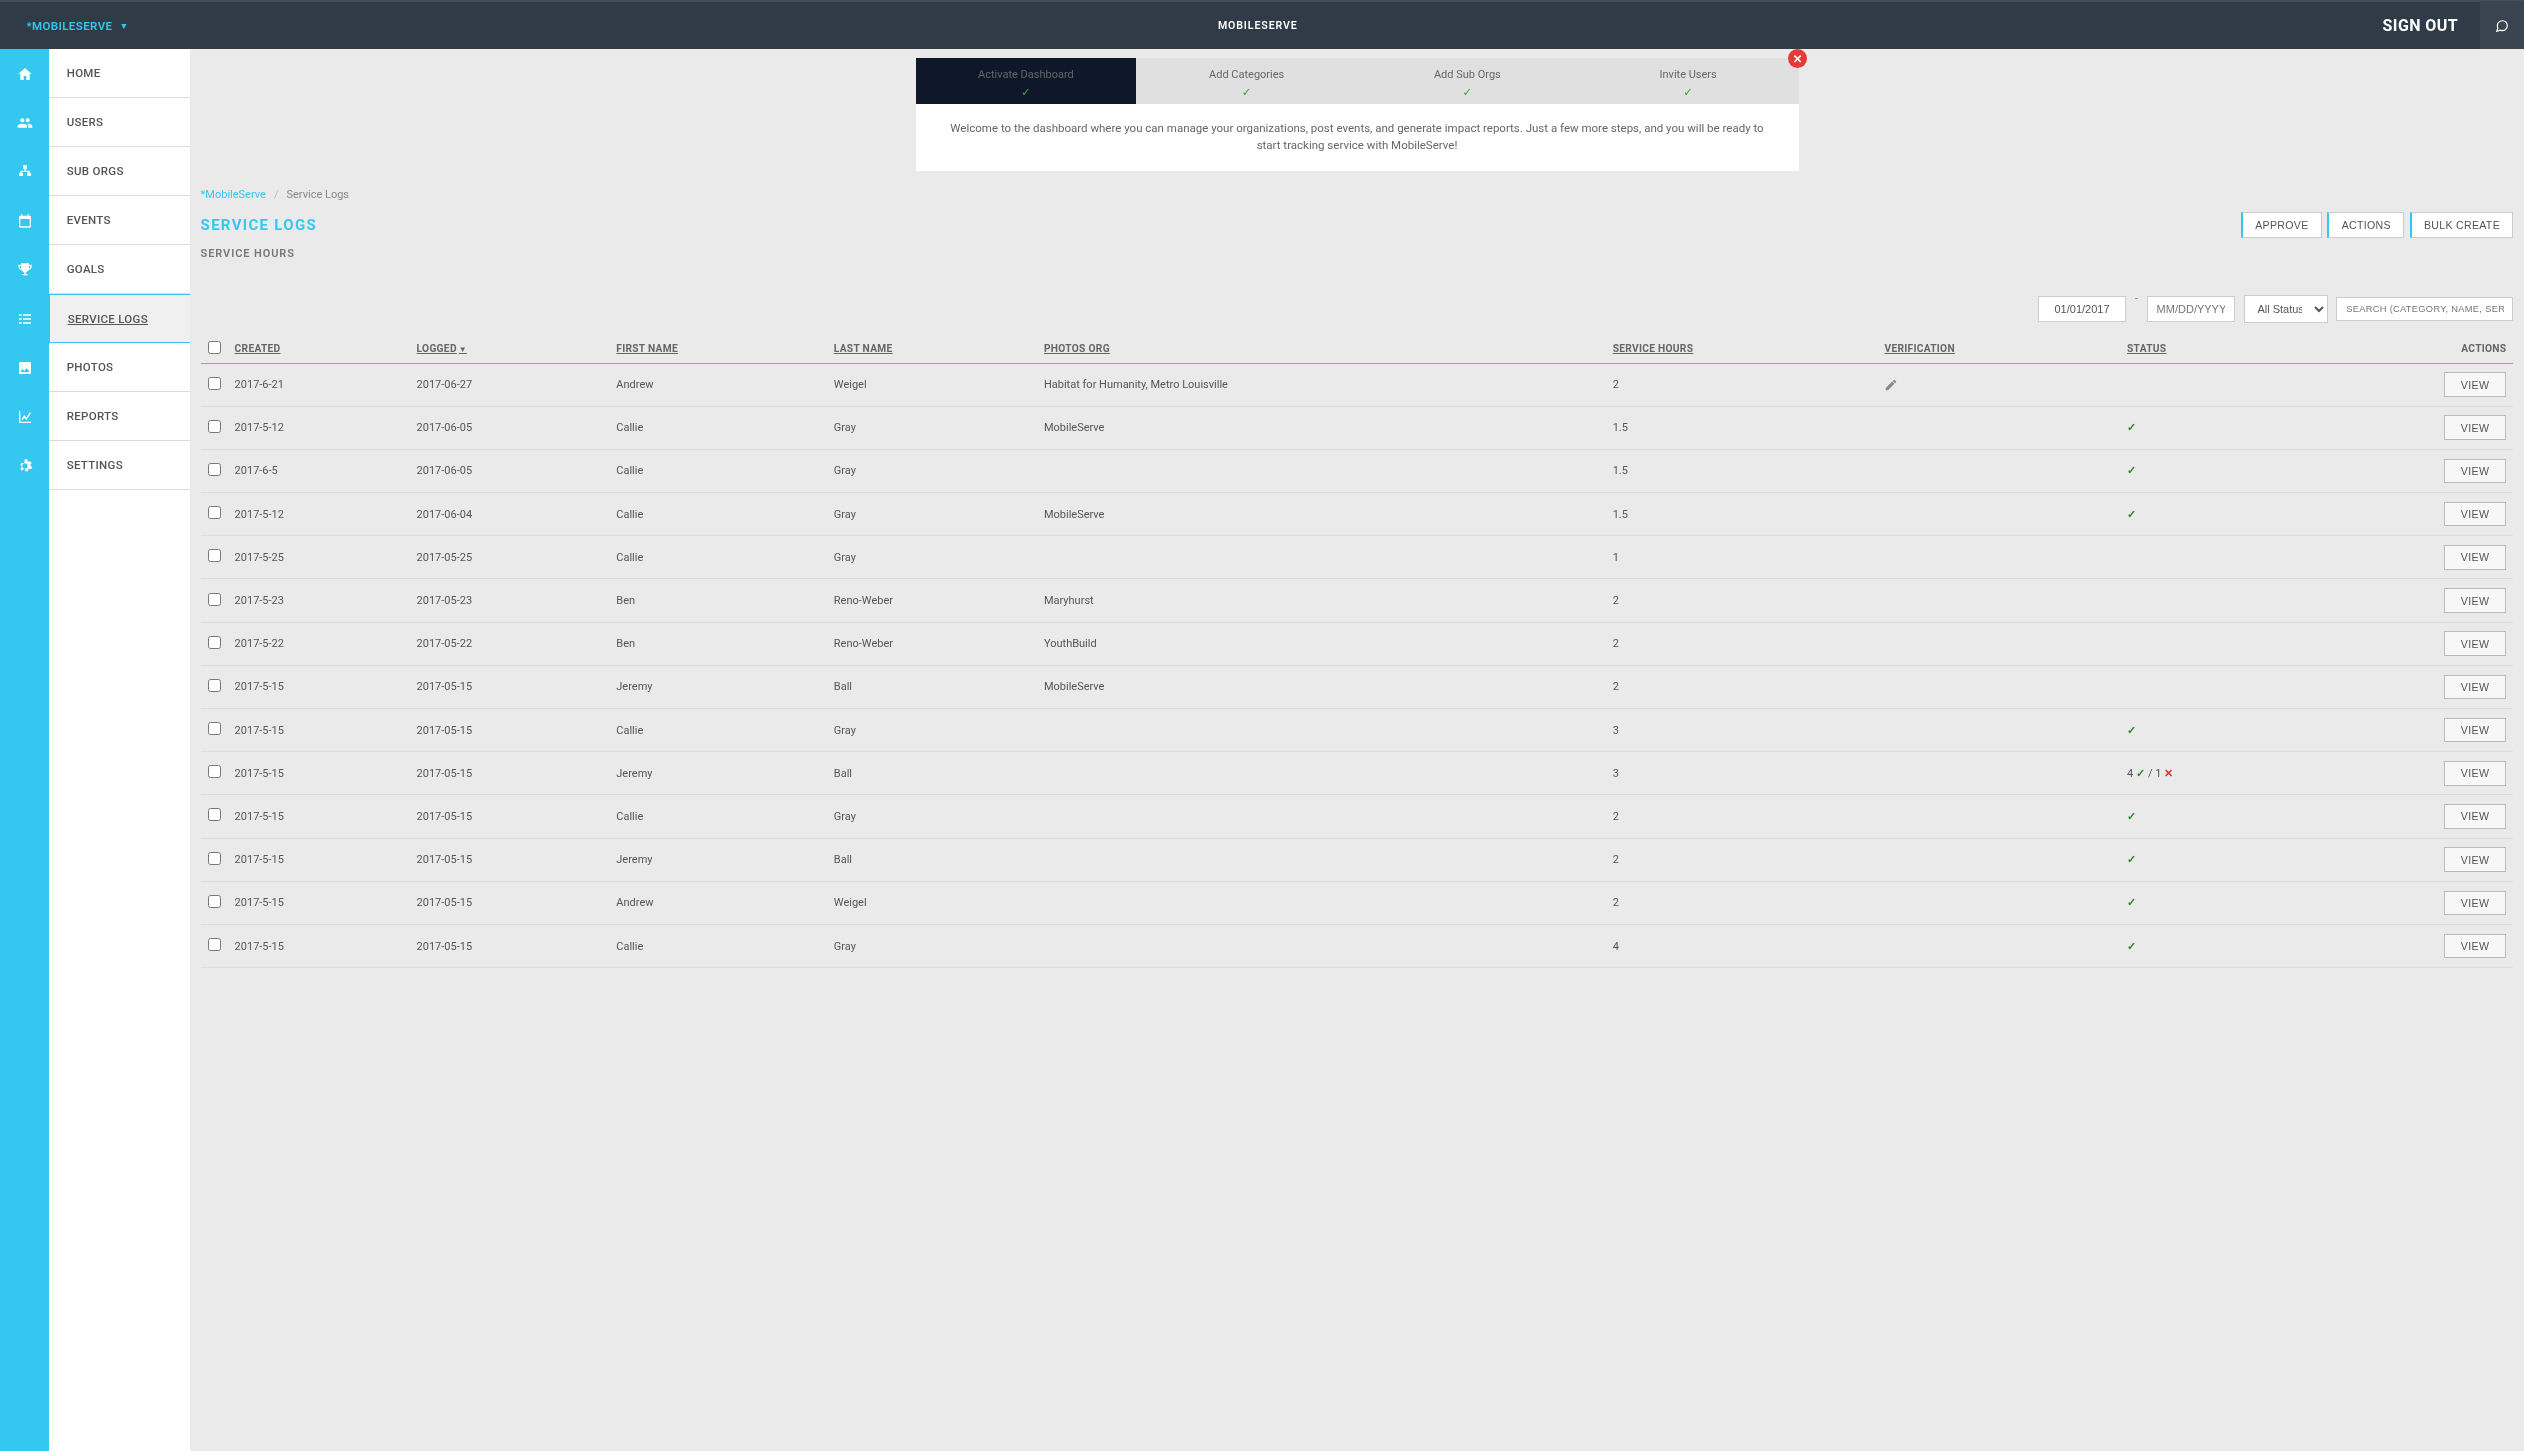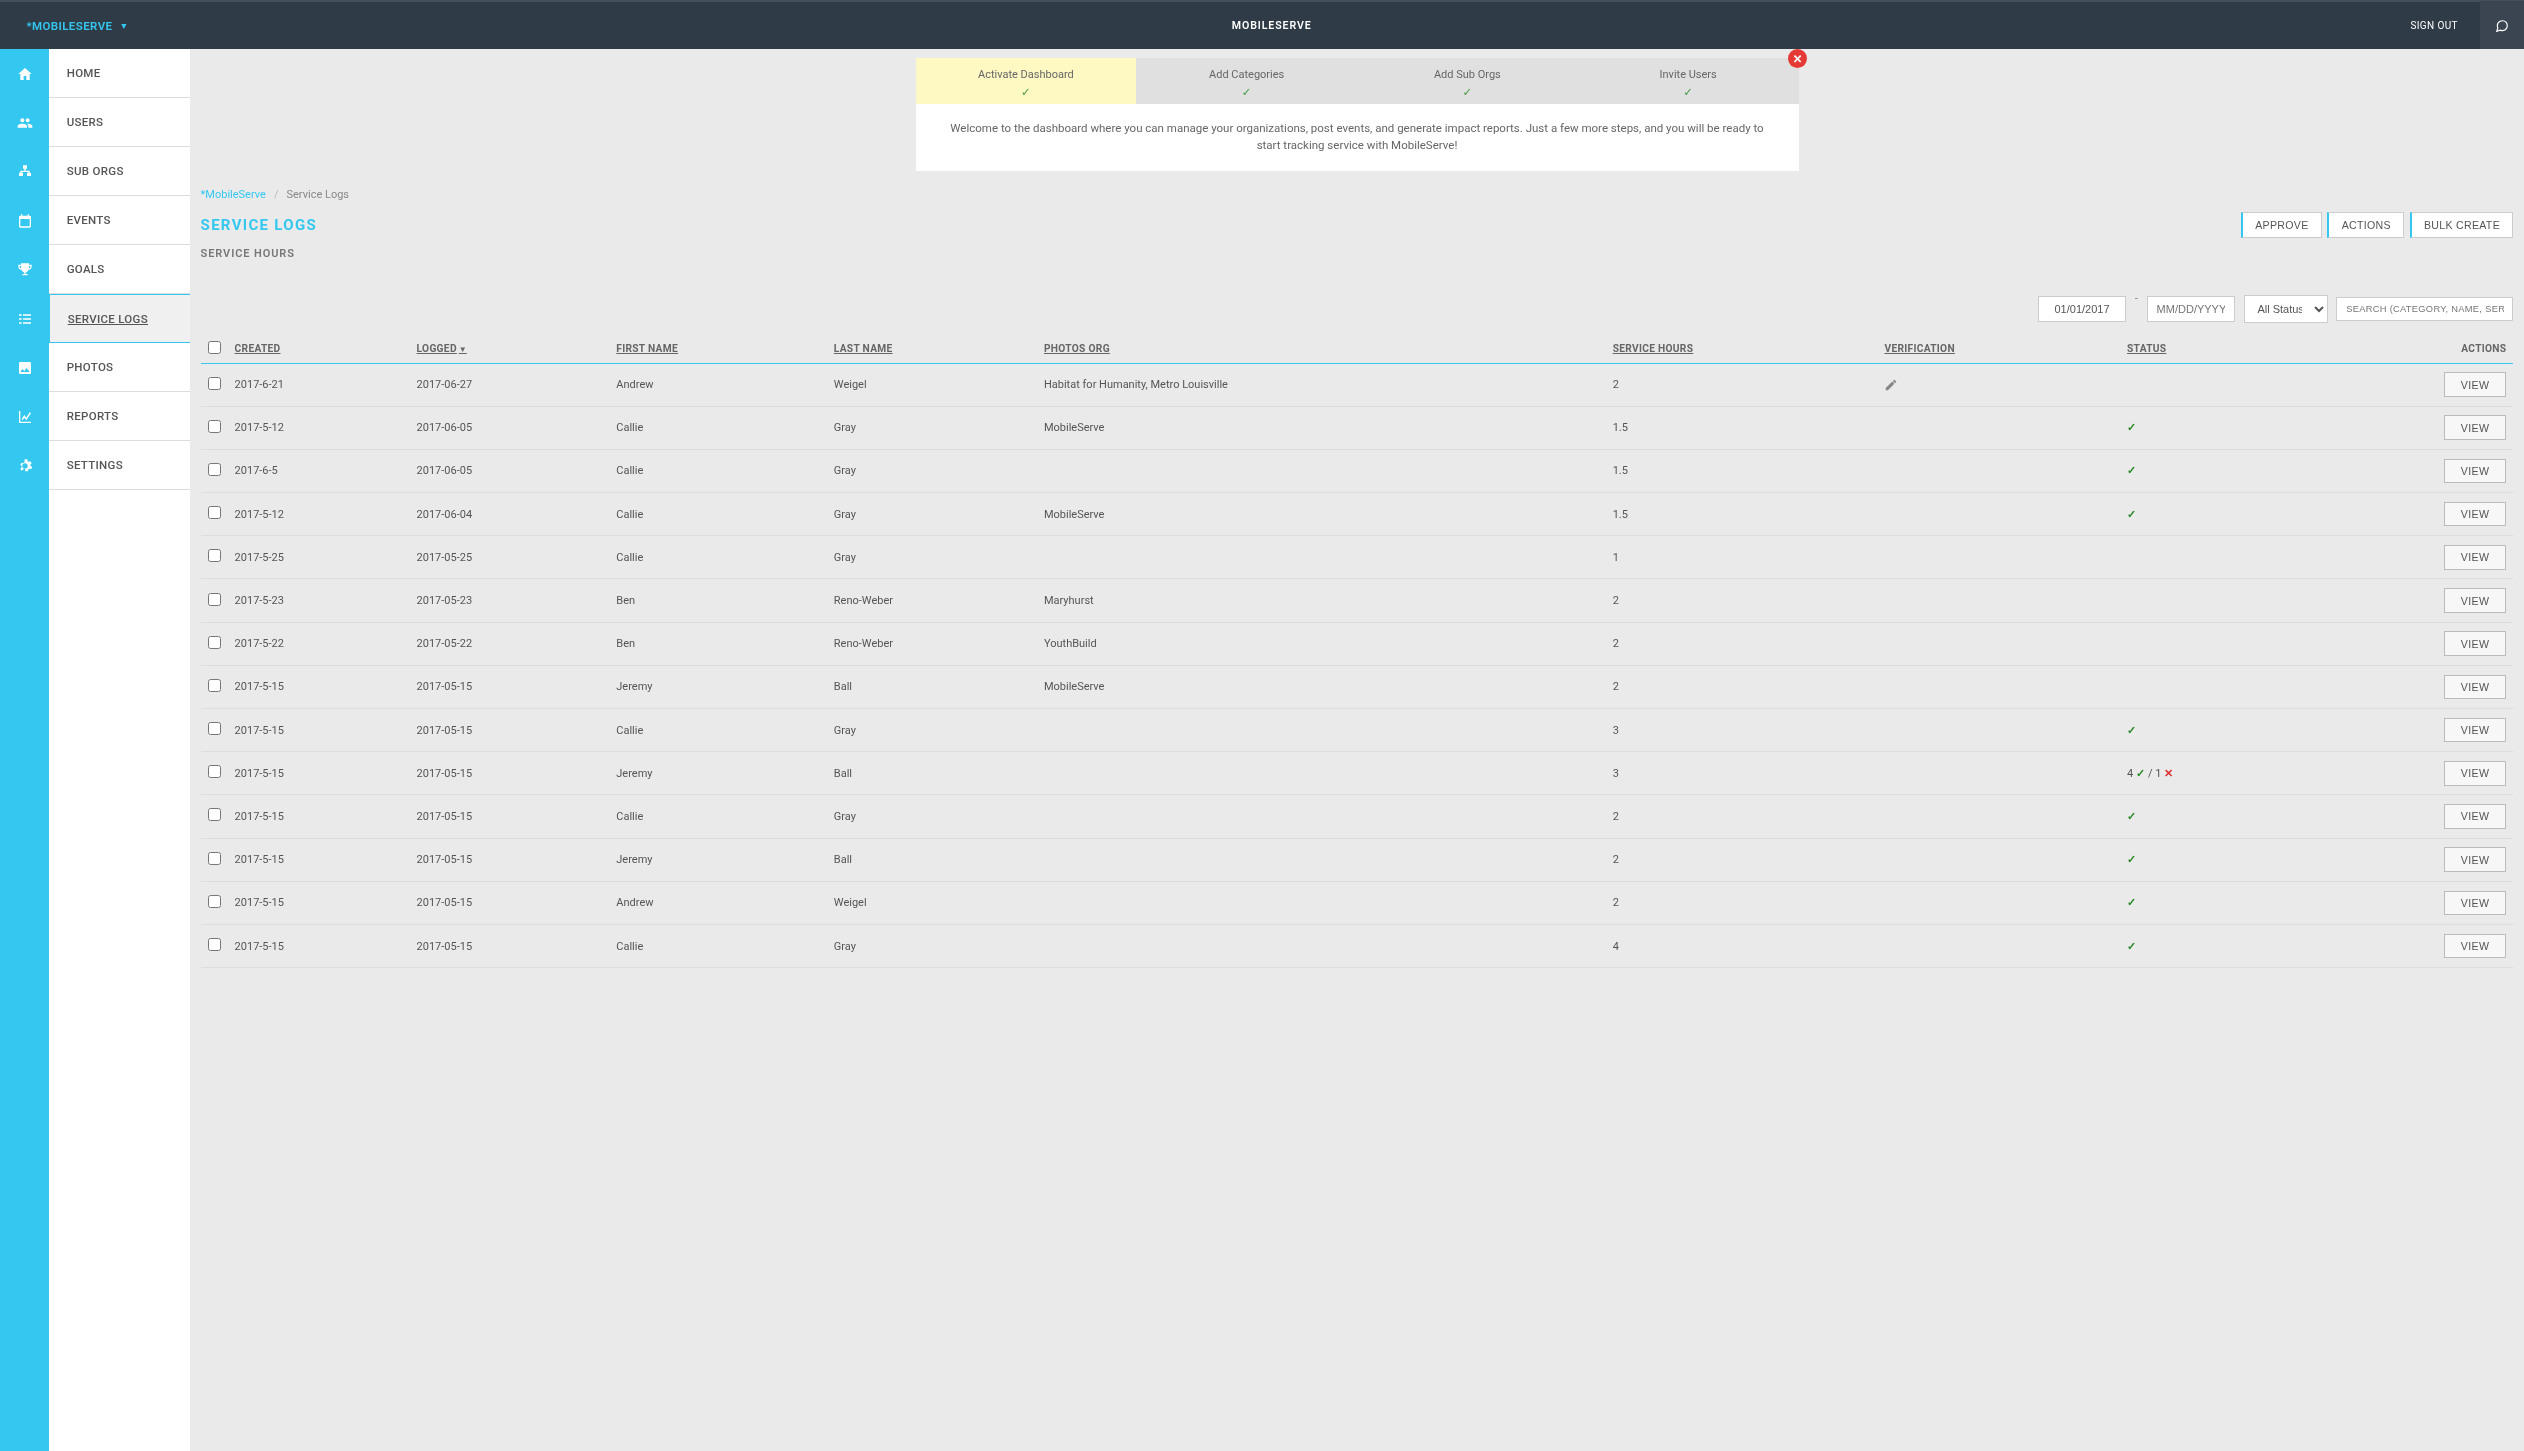--- a/index.html
+++ b/index.html
@@ -4,21 +4,21 @@
 <style>
 * { box-sizing: border-box; margin: 0; padding: 0; }
 body { font-family: -apple-system, BlinkMacSystemFont, "Segoe UI", Roboto, sans-serif; background: #eaeaea; color: #555; font-size: 11.5px; overflow-x: hidden; }
 
 
 .topbar { background: #2f3b47; height: 49px; display: flex; align-items: center; border-top: 2.6px solid #444f5a; }
 .topbar-left { flex: 0 0 auto; padding: 0 26.5px; color: #34c8f0; font-size: 11.5px; font-weight: 600; letter-spacing: 0.4px; cursor: pointer; display: flex; align-items: center; gap: 7px; }
 .topbar-left .caret { font-size: 8.8px; }
 .topbar-center { flex: 1; text-align: center; color: #fff; font-size: 10.6px; font-weight: 600; letter-spacing: 0.9px; }
 .topbar-right { display: flex; align-items: center; }
-.signout { color: #fff; font-size: 10px; font-weight: 400; letter-spacing: 0.4px; padding: 0 22px; cursor: pointer; }
+.signout { color: #fff; font-size: 16px; font-weight: 700; letter-spacing: 0.4px; padding: 0 22px; cursor: pointer; }
 .chat-icon-box { background: #3a4551; height: 49px; width: 44px; display: flex; align-items: center; justify-content: center; color: #fff; cursor: pointer; }
 
 
 .body-wrap { display: flex; min-height: calc(100vh - 49px); }
 
 
 .icon-rail { width: 49px; background: #34c8f0; display: flex; flex-direction: column; }
 .icon-rail .rail-item { height: 49px; display: flex; align-items: center; justify-content: center; color: #fff; font-size: 14px; cursor: pointer; }
 .icon-rail .rail-item svg { width: 16px; height: 16px; fill: #fff; }
 
@@ -27,21 +27,21 @@
 .sidebar .nav-item { height: 49px; display: flex; align-items: center; padding: 0 17.7px; font-size: 11.5px; font-weight: 500; color: #555; letter-spacing: 0.3px; cursor: pointer; border-bottom: 0.9px solid #dcdcdc; }
 .sidebar .nav-item.active { background: #f0f0f0; text-decoration: underline; border-left: 1.8px solid #34c8f0; border-top: 1.8px solid #34c8f0; border-bottom: 1.8px solid #34c8f0; }
 
 
 .main { flex: 1; padding: 8.8px 10.6px 26.5px 10.6px; background: #eaeaea; }
 
 
 .banner { background: #fff; position: relative; margin: 0 auto 17.7px auto; width: 883px; max-width: 100%; }
 .banner-steps { display: flex; }
 .banner-step { flex: 1; text-align: center; padding: 10.6px 0 5.3px 0; background: #e0e0e0; font-size: 11px; color: #666; }
-.banner-step.active { background: #fef9c3; }
+.banner-step.active { background: #0f172a; }
 .banner-step .check { color: #4a9b4a; font-size: 11.5px; margin-top: 3.5px; }
 .banner-text { padding: 16px 26.5px; font-size: 11.5px; color: #666; text-align: center; line-height: 1.5; }
 .banner-close { position: absolute; top: -8.8px; right: -8.8px; width: 19.4px; height: 19.4px; background: #e53935; color: #fff; border-radius: 50%; display: flex; align-items: center; justify-content: center; font-size: 11.5px; cursor: pointer; font-weight: bold; }
 
 
 .crumbs { font-size: 11px; margin: 7px 0 10.6px 0; color: #888; }
 .crumbs a { color: #34c8f0; text-decoration: none; }
 .crumbs .sep { margin: 0 5.3px; color: #bbb; }
 
 

